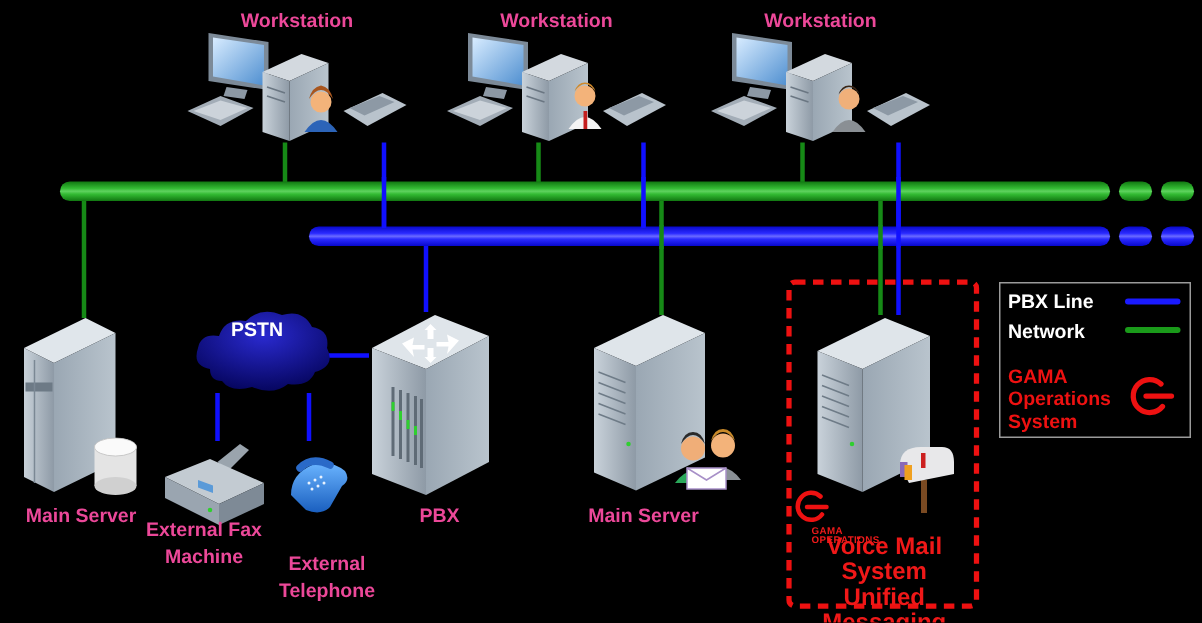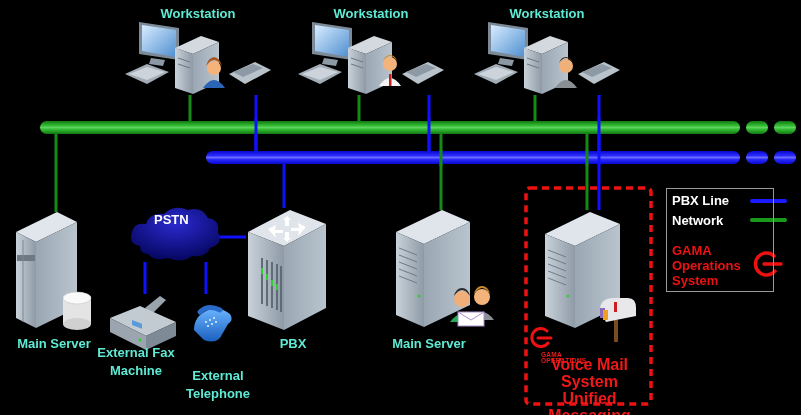--- a/index.html
+++ b/index.html
@@ -1,21 +1,21 @@
 <!DOCTYPE html>
 <html><head>
 <meta charset="utf-8">
 <style>
   html, body { margin:0; padding:0; background:#000; }
   body { width:801px; height:415px; position:relative; overflow:hidden;
          font-family:"Liberation Sans", sans-serif; }
   svg#diagram { position:absolute; left:0; top:0; }
-  .lbl { position:absolute; color:#5eead4; font-weight:bold; font-size:13px;
+  .lbl { position:absolute; color:#ec4899; font-weight:bold; font-size:13px;
          text-align:center; line-height:18px; white-space:pre-line; }
-  .legend { position:absolute; left:666px; top:188px; width:108px; height:104px;
+  .legend { position:absolute; left:666px; top:188px; width:128px; height:104px;
             border:1px solid #9a9a9a; box-sizing:border-box; }
   .legend .row { position:absolute; left:5px; color:#fff; font-weight:bold; font-size:13px; }
   .legend .gama { position:absolute; left:5px; top:54px; color:#e11; font-weight:bold;
                   font-size:13px; line-height:15px; white-space:pre-line; }
   .vm-title { position:absolute; left:527px; top:356px; width:125px; text-align:center;
               color:#f01818; font-weight:bold; font-size:16px; line-height:17px; white-space:pre-line; }
   .gama-small { position:absolute; left:541px; top:352px; color:#ee1a1a; font-weight:bold;
                 font-size:6.5px; line-height:6px; white-space:pre-line; letter-spacing:0.3px; }
   .pstn-lbl { position:absolute; left:154px; top:212px; color:#fff; font-weight:bold; font-size:13px; }
 </style>

